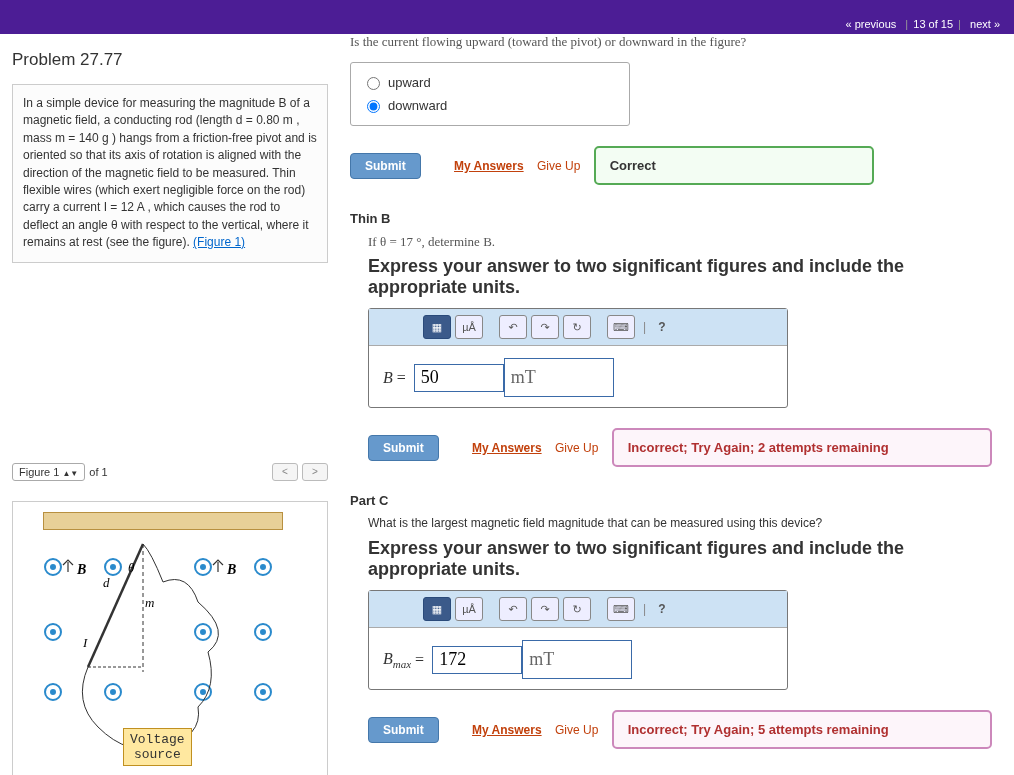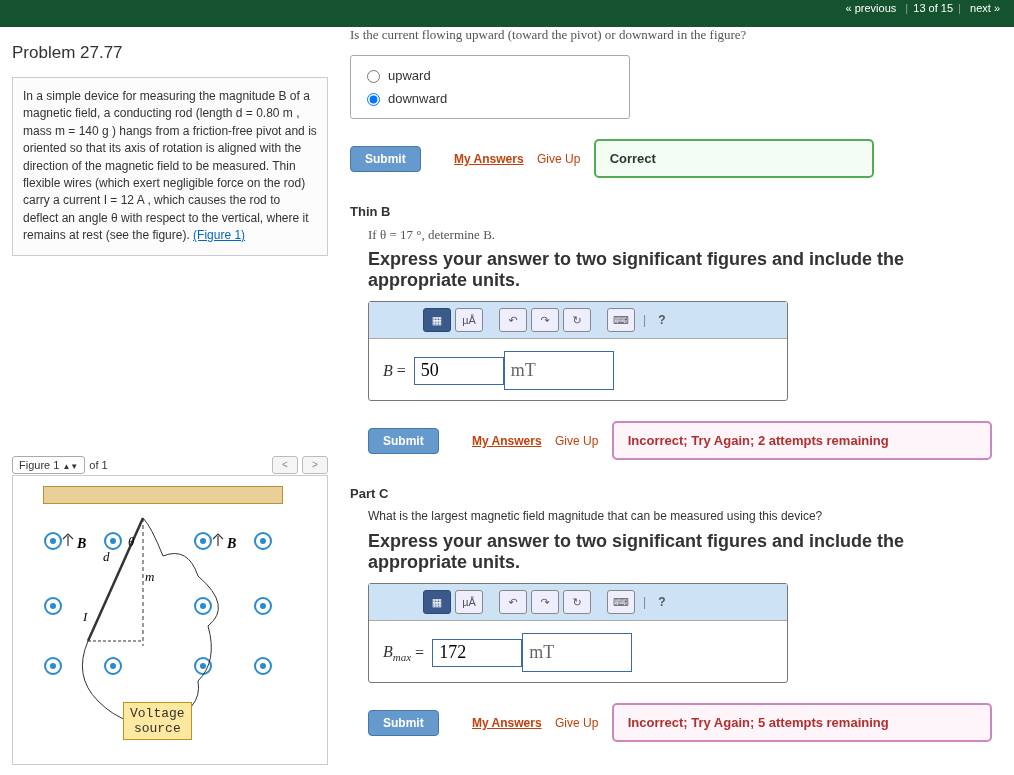--- a/index.html
+++ b/index.html
@@ -1,26 +1,26 @@
 <!DOCTYPE html>
 <html><head>
 <meta charset="utf-8">
 <style>
 *{box-sizing:border-box;margin:0;padding:0}
 body{font-family:Arial,Helvetica,sans-serif;font-size:12px;color:#333;background:#fff;width:1014px}
-.topbar{background:#14532d;color:#fff;height:27px;font-size:11px;text-align:right;padding:2px 10px 0 0}
+.topbar{background:#4c1d95;color:#fff;height:34px;font-size:11px;text-align:right;padding:18px 10px 0 0}
 .topbar a{color:#fff;text-decoration:none;margin:0 4px}
 .topbar .sep{color:#999;margin:0 2px}
 .main{display:flex}
 .left{width:340px;padding:10px 12px}
 .right{flex:1;padding:0 20px 20px 10px}
 h2.title{font-size:17px;font-weight:normal;margin:6px 0 14px 0}
 .desc-box{border:1px solid #ccc;background:#fcfcfc;padding:10px;font-size:12px;line-height:1.45;color:#333}
 .desc-box a{color:#0066cc;text-decoration:underline}
-.fig-hdr{display:flex;align-items:center;margin-top:200px;margin-bottom:1px}
+.fig-hdr{display:flex;align-items:center;margin-top:200px;margin-bottom:20px}
 .fig-sel{border:1px solid #aaa;border-radius:3px;padding:2px 6px;font-size:11px;margin-right:4px;background:#fff}
 .fig-of{font-size:11px;margin-right:auto}
 .nav-btn{border:1px solid #bbb;border-radius:3px;width:26px;height:18px;background:#f5f5f5;margin-left:4px;text-align:center;font-size:10px;line-height:16px;color:#888;cursor:pointer}
 .figure{border:1px solid #ccc;padding:10px;height:290px;position:relative;background:#fff}
 .fig-bar{position:absolute;top:10px;left:30px;width:240px;height:18px;background:#e8d098;border:1px solid #b89040}
 .fig-svg{position:absolute;top:30px;left:20px}
 .volt-box{position:absolute;bottom:24px;left:110px;border:1px solid #c09020;background:#ffe8a0;padding:3px 6px;font-family:Liberation Mono, monospace;font-size:13px;text-align:center}
 .part-q{font-family:'Times New Roman',serif;font-size:13px;color:#555;margin-bottom:12px}
 .opt-box{border:1px solid #aaa;border-radius:3px;padding:8px 16px;width:280px;margin-bottom:10px}
 .opt-row{padding:4px 0;font-size:13px}

